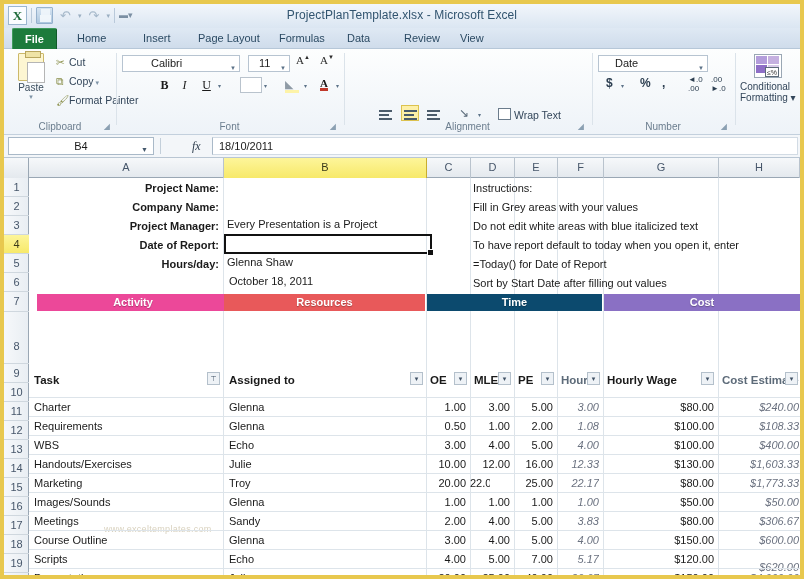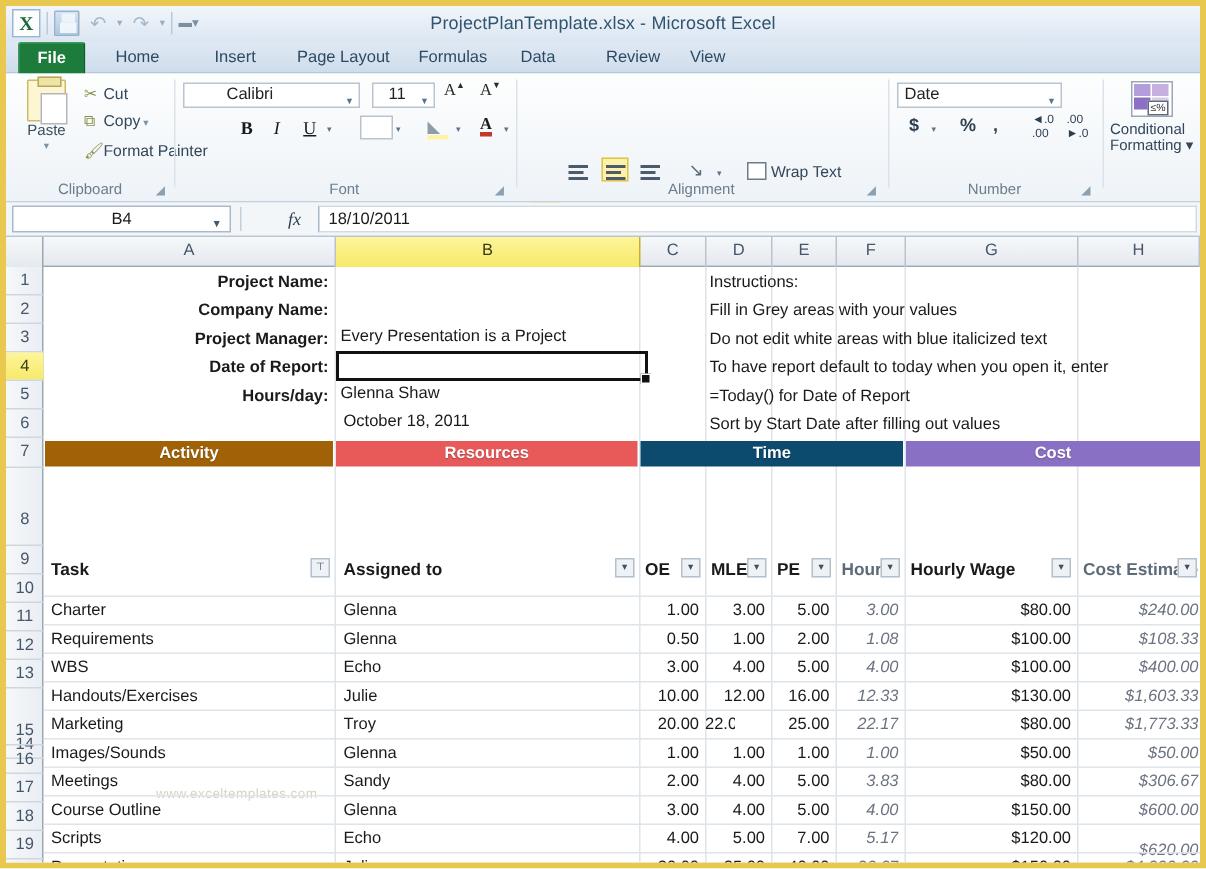--- a/index.html
+++ b/index.html
@@ -126,21 +126,21 @@
   .alignbtn.hl { background:#fdf0a8; border:1px solid #dcc24f; }
   .wrap-lbl, .merge-lbl { position:absolute; font-size:10.5px; color:#33465a; white-space:nowrap; }
   .orient { position:absolute; font-size:12px; color:#5a6a79; }
   .boxico { position:absolute; width:13px; height:12px; border:1px solid #6b7c8c; background:#fff; }
   .indent { position:absolute; font-size:11px; color:#4a5b6b; }
 
   
   .numfmt {
     position:absolute; left:594px; top:6px; width:110px; height:17px;
     background:#fff; border:1px solid #b7c4d1; font-size:11px; color:#222;
-    padding-left:4px; line-height:15px;
+    padding-left:16px; line-height:15px;
   }
   .nbtn { position:absolute; top:27px; font-size:12px; color:#2c3e50; font-weight:bold; }
   .dec-ico { position:absolute; top:26px; font-size:8px; color:#2c3e50; line-height:9px; white-space:nowrap; }
 
   
   .cf-ico {
     position:absolute; left:750px; top:5px; width:28px; height:24px;
     border:1px solid #9aa7b4; background:#fff;
   }
   .cf-ico span { position:absolute; display:block; }
@@ -399,21 +399,21 @@
       <div class="rh sel" style="top:57px;  height:19px; line-height:18px;">4</div>
       <div class="rh" style="top:76px;  height:19px; line-height:18px;">5</div>
       <div class="rh" style="top:95px;  height:19px; line-height:18px;">6</div>
       <div class="rh" style="top:114px; height:20px; line-height:19px;">7</div>
       <div class="rh" style="top:134px; height:52px; line-height:69px;">8</div>
       <div class="rh" style="top:186px; height:19px; line-height:18px;">9</div>
       <div class="rh" style="top:205px; height:19px; line-height:18px;">10</div>
       <div class="rh" style="top:224px; height:19px; line-height:18px;">11</div>
       <div class="rh" style="top:243px; height:19px; line-height:18px;">12</div>
       <div class="rh" style="top:262px; height:19px; line-height:18px;">13</div>
-      <div class="rh" style="top:281px; height:19px; line-height:18px;margin-top:28px;">14</div>
+      <div class="rh" style="top:281px; height:19px; line-height:18px;">14</div>
       <div class="rh" style="top:300px; height:19px; line-height:18px;">15</div>
       <div class="rh" style="top:319px; height:19px; line-height:18px;">16</div>
       <div class="rh" style="top:338px; height:19px; line-height:18px;">17</div>
       <div class="rh" style="top:357px; height:19px; line-height:18px;">18</div>
       <div class="rh" style="top:376px; height:19px; line-height:18px;">19</div>
     </div>
 
     <div class="cells">
 
       <div class="gl-v" style="left:194px;"></div>
@@ -439,21 +439,21 @@
       <div class="cell lbl" style="left:0;   top:81px; width:190px;">Hours/day:</div>
       <div class="cell val" style="left:198px; top:81px; width:200px;">8</div>
 
       <div class="cell instr" style="left:444px; top:5px;  width:330px;">Instructions:</div>
       <div class="cell instr" style="left:444px; top:24px; width:330px;">Fill in Grey areas with your values</div>
       <div class="cell instr" style="left:444px; top:43px; width:330px;">Do not edit white areas with blue italicized text</div>
       <div class="cell instr" style="left:444px; top:62px; width:340px;">To have report default to today when you open it, enter</div>
       <div class="cell instr" style="left:444px; top:81px; width:330px;">=Today() for Date of Report</div>
       <div class="cell instr" style="left:444px; top:100px; width:330px;">Sort by Start Date after filling out values</div>
 
-      <div class="banner" style="left: 1px; top: 116px; width: 192px; background: #a16207;">Activity</div>
+      <div class="banner" style="left: 8px; top: 116px; width: 192px; background: #ec4899;">Activity</div>
       <div class="banner" style="left: 195px; top: 116px; width: 201px; background: rgb(232, 89, 90);">Resources</div>
       <div class="banner" style="left: 398px; top: 116px; width: 175px; background: #0c4a6e;">Time</div>
       <div class="banner" style="left: 575px; top: 116px; width: 196px; background: rgb(138, 112, 196);">Cost</div>
 
       <div class="cell thdr" style="left:5px;   top:197px; width:160px;">Task</div>
       <div class="filt" style="left:178px; top:194px;">⊤</div>
       <div class="cell thdr" style="left:200px; top:197px; width:170px;">Assigned to</div>
       <div class="filt" style="left:381px; top:194px;">▾</div>
       <div class="cell thdr" style="left:401px; top:197px; width:26px;">OE</div>
       <div class="filt" style="left:425px; top:194px;">▾</div>

